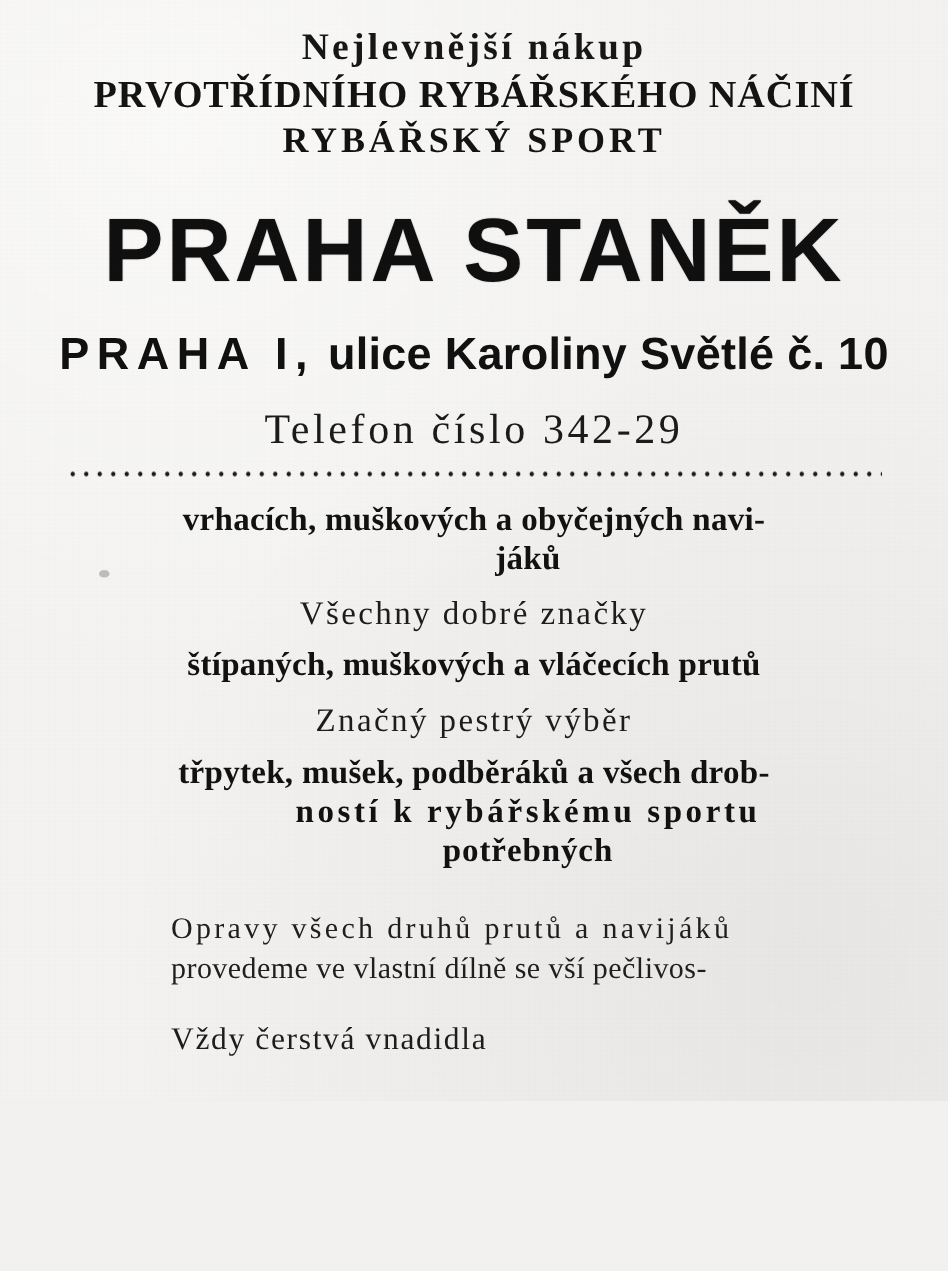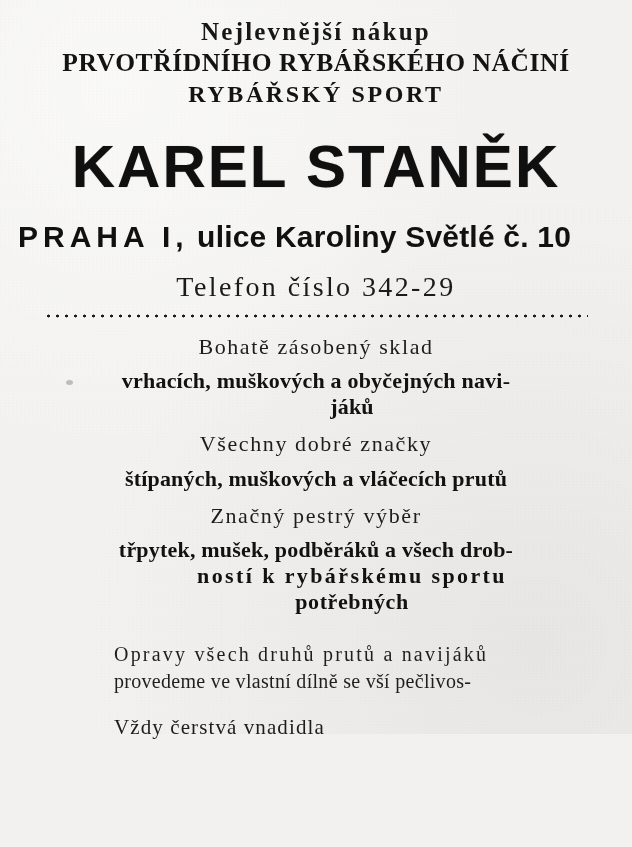--- a/index.html
+++ b/index.html
@@ -69,21 +69,21 @@
     font-family: "Liberation Sans", sans-serif;
     font-weight: bold;
     font-size: 60px;
     letter-spacing: 2px;
     line-height: 1.05;
     margin-top: 26px;
     color: #101010;
     text-shadow: 0 0 1px rgba(0,0,0,0.35);
   }
   .address {
-    text-align: left;
+    text-align: center;
     font-family: "Liberation Sans", sans-serif;
     font-weight: bold;
     font-size: 30px;
     letter-spacing: 0.2px;
     line-height: 1.1;
     margin-top: 22px;
     color: #111;
   }
   .address .sp {
     letter-spacing: 5px;
@@ -177,33 +177,32 @@
 <div class="page">
   <div class="grain"></div>
   <div class="speck"></div>
 
   <div class="header-block">
     <div class="hdr-line1">Nejlevnější  nákup</div>
     <div class="hdr-line2">PRVOTŘÍDNÍHO RYBÁŘSKÉHO NÁČINÍ</div>
     <div class="hdr-line3">RYBÁŘSKÝ SPORT</div>
   </div>
 
-  <div class="brand-name">KAREL STANĚK</div>
+  <div class="brand-name">PRAHA STANĚK</div>
 
   <div class="address">
     <span class="sp">PRAHA I,</span>
     <span>ulice Karoliny Světlé č. 10</span>
   </div>
 
   <div class="phone">Telefon číslo 342-29</div>
 
   <div class="dotted-rule"></div>
 
   <div class="body-block">
-    <div class="light-line">Bohatě zásobený sklad</div>
     <div class="bold-line">vrhacích, muškových a obyčejných navi-</div>
     <div class="bold-line cont">jáků</div>
 
     <div class="light-line">Všechny dobré značky</div>
     <div class="bold-line">štípaných, muškových a vláčecích prutů</div>
 
     <div class="light-line">Značný pestrý výběr</div>
     <div class="bold-line">třpytek, mušek, podběráků a všech drob-</div>
     <div class="bold-line cont2">ností  k  rybářskému  sportu</div>
     <div class="bold-line cont3">potřebných</div>

